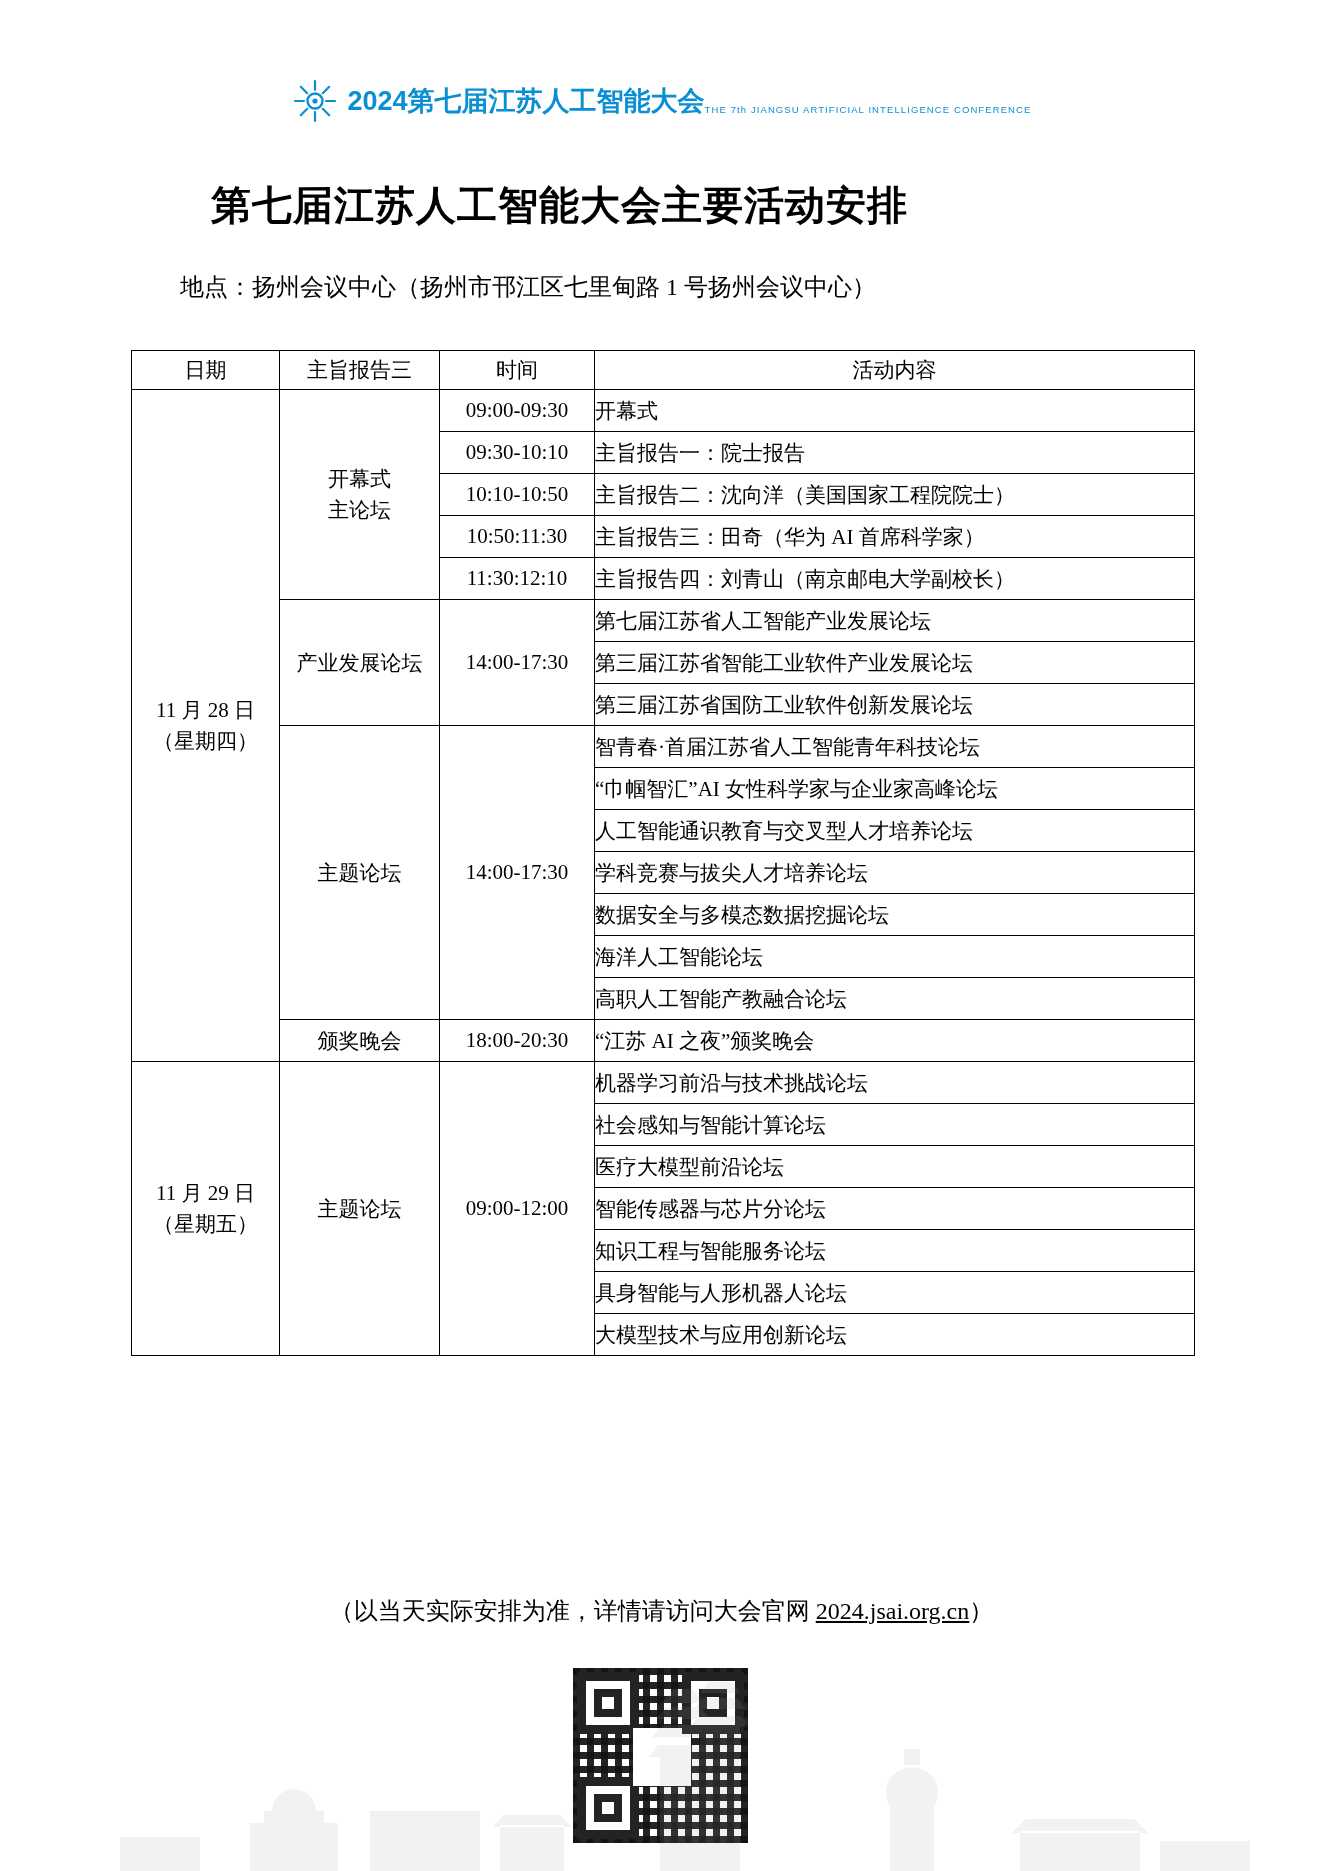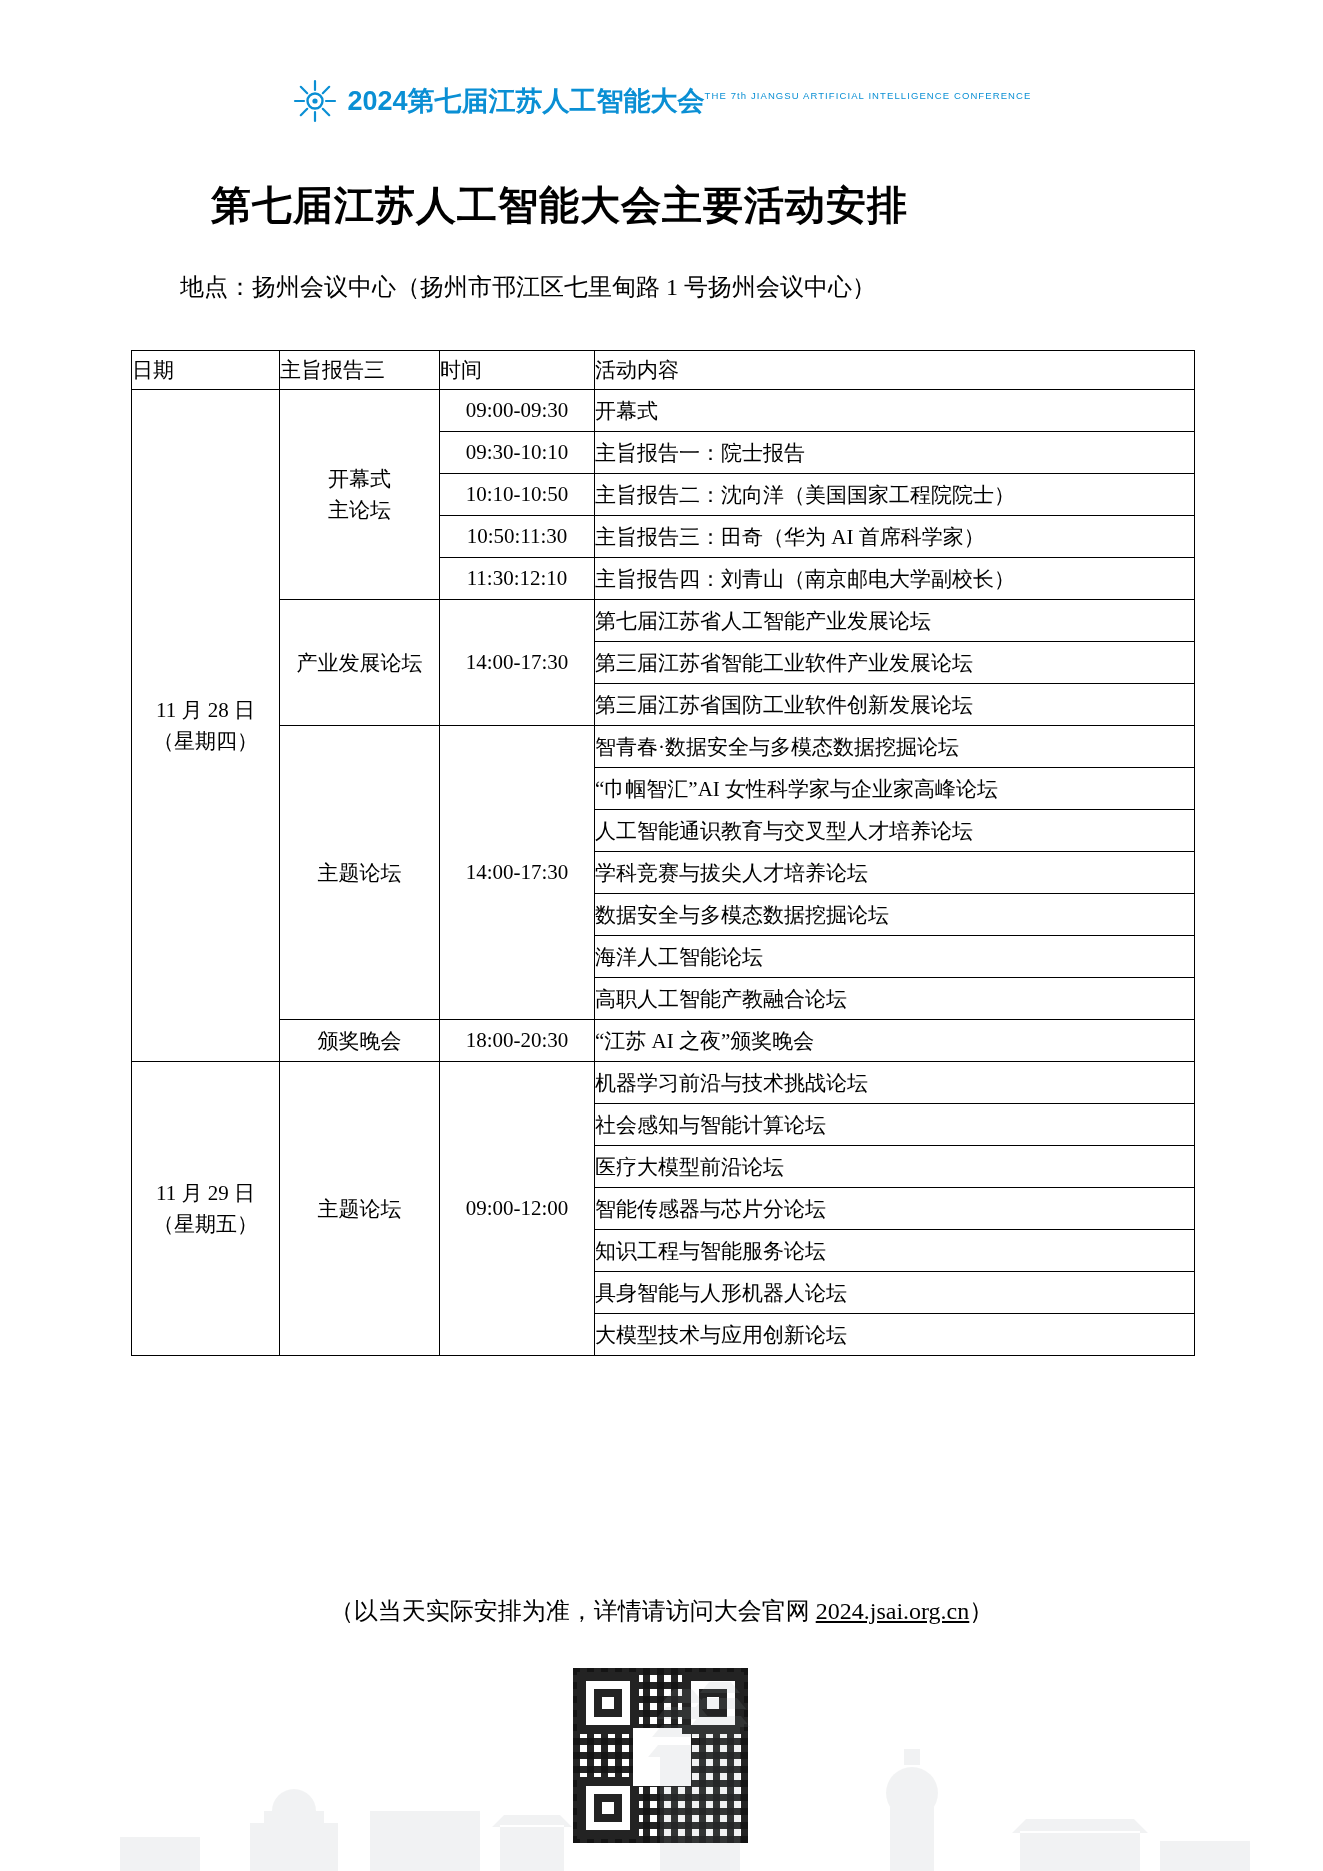--- a/index.html
+++ b/index.html
@@ -49,21 +49,21 @@
     color: #0a8fd4;
     line-height: 1.05;
     white-space: nowrap;
   }
   .logo-cn .logo-year { color: #0a8fd4; }
   .logo-en {
     font-family: "Liberation Sans", sans-serif;
     font-size: 9.5px;
     letter-spacing: 1.1px;
     color: #0a8fd4;
-    margin-top: 3px;
+    margin-top: 17px;
     white-space: nowrap;
   }
   .logo-rule {
     border-top: 1px solid #0a8fd4;
     margin-top: 3px;
   }
 
   
   .doc-title {
     position: absolute;
@@ -100,21 +100,21 @@
     table-layout: fixed;
   }
   table.sched td, table.sched th {
     border: 1px solid #000000;
     padding: 0;
     font-weight: normal;
     font-size: 21px;
     vertical-align: middle;
   }
   .hdr td {
-    text-align: left;
+    text-align: center;
     font-weight: bold;
     height: 38px;
     font-size: 21px;
   }
   .c-date   { width: 148px; text-align: center; }
   .c-type   { width: 160px; text-align: center; }
   .c-time   { width: 155px; text-align: center; }
   .c-content{ width: 600px; }
   td.content-cell {
     padding-left: 16px;
@@ -267,21 +267,21 @@
         </tr>
         <tr>
           <td class="content-cell">第三届江苏省智能工业软件产业发展论坛</td>
         </tr>
         <tr>
           <td class="content-cell">第三届江苏省国防工业软件创新发展论坛</td>
         </tr>
         <tr>
           <td class="ctr" rowspan="7">主题论坛</td>
           <td class="ctr" rowspan="7">14:00-17:30</td>
-          <td class="content-cell">智青春·数据安全与多模态数据挖掘论坛</td>
+          <td class="content-cell">智青春·首届江苏省人工智能青年科技论坛</td>
         </tr>
         <tr>
           <td class="content-cell">“巾帼智汇”AI 女性科学家与企业家高峰论坛</td>
         </tr>
         <tr>
           <td class="content-cell">人工智能通识教育与交叉型人才培养论坛</td>
         </tr>
         <tr>
           <td class="content-cell">学科竞赛与拔尖人才培养论坛</td>
         </tr>

